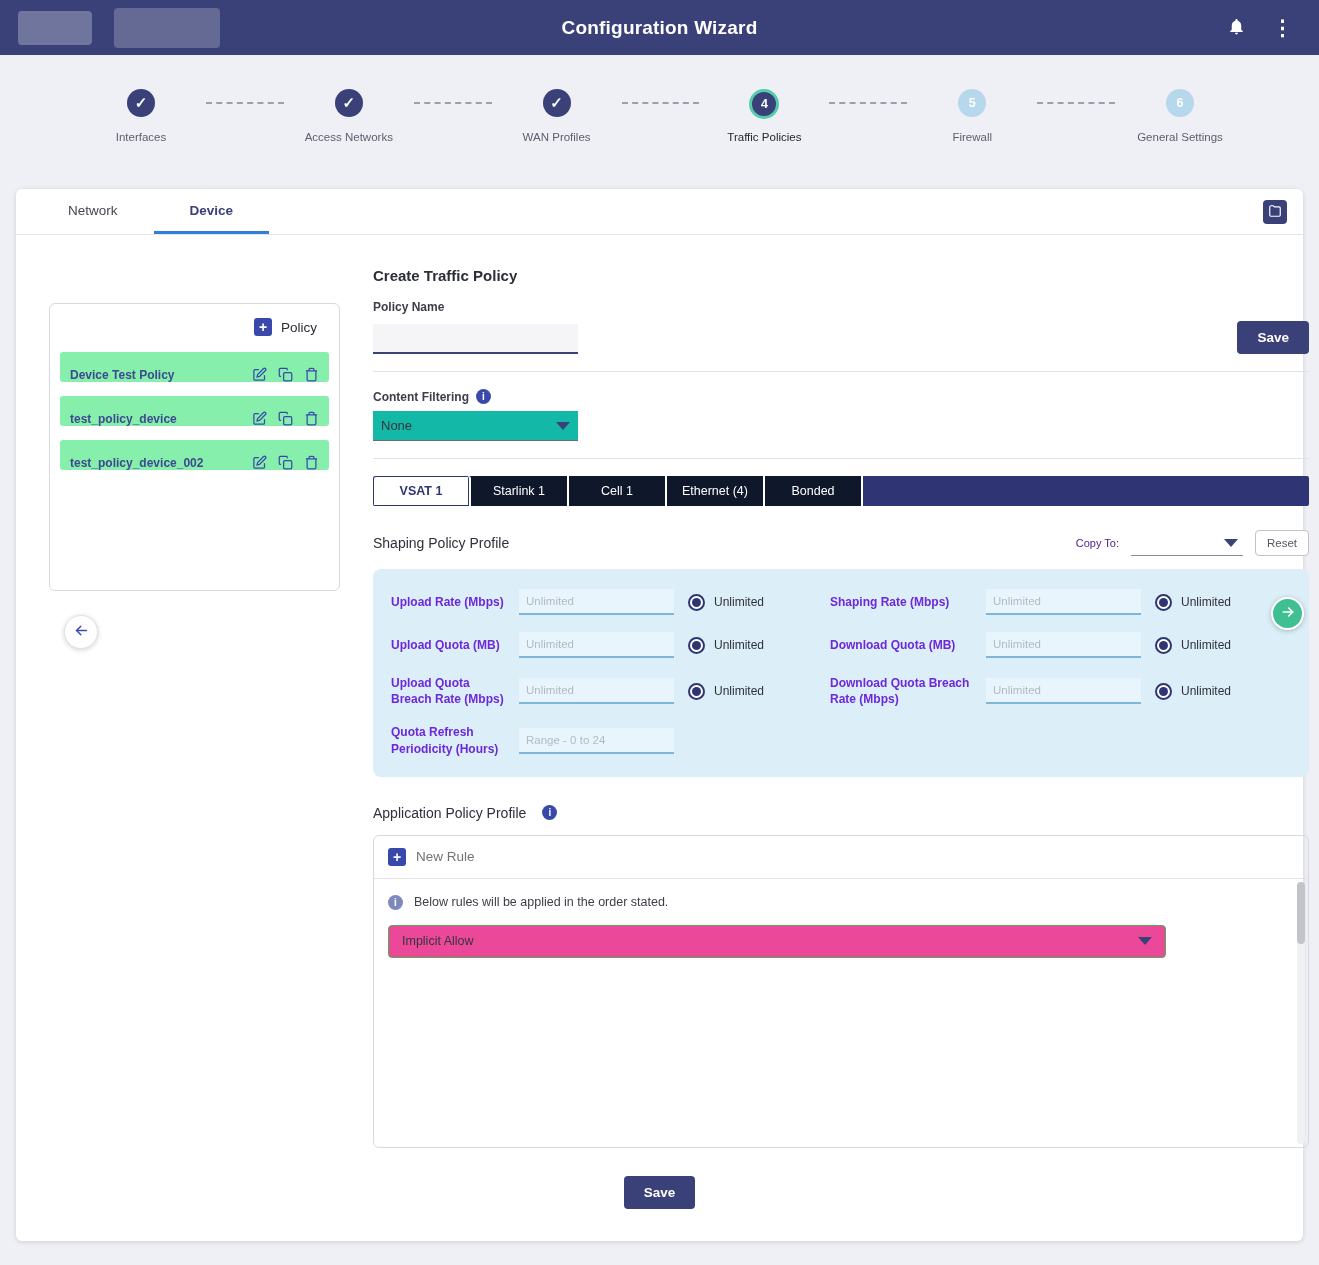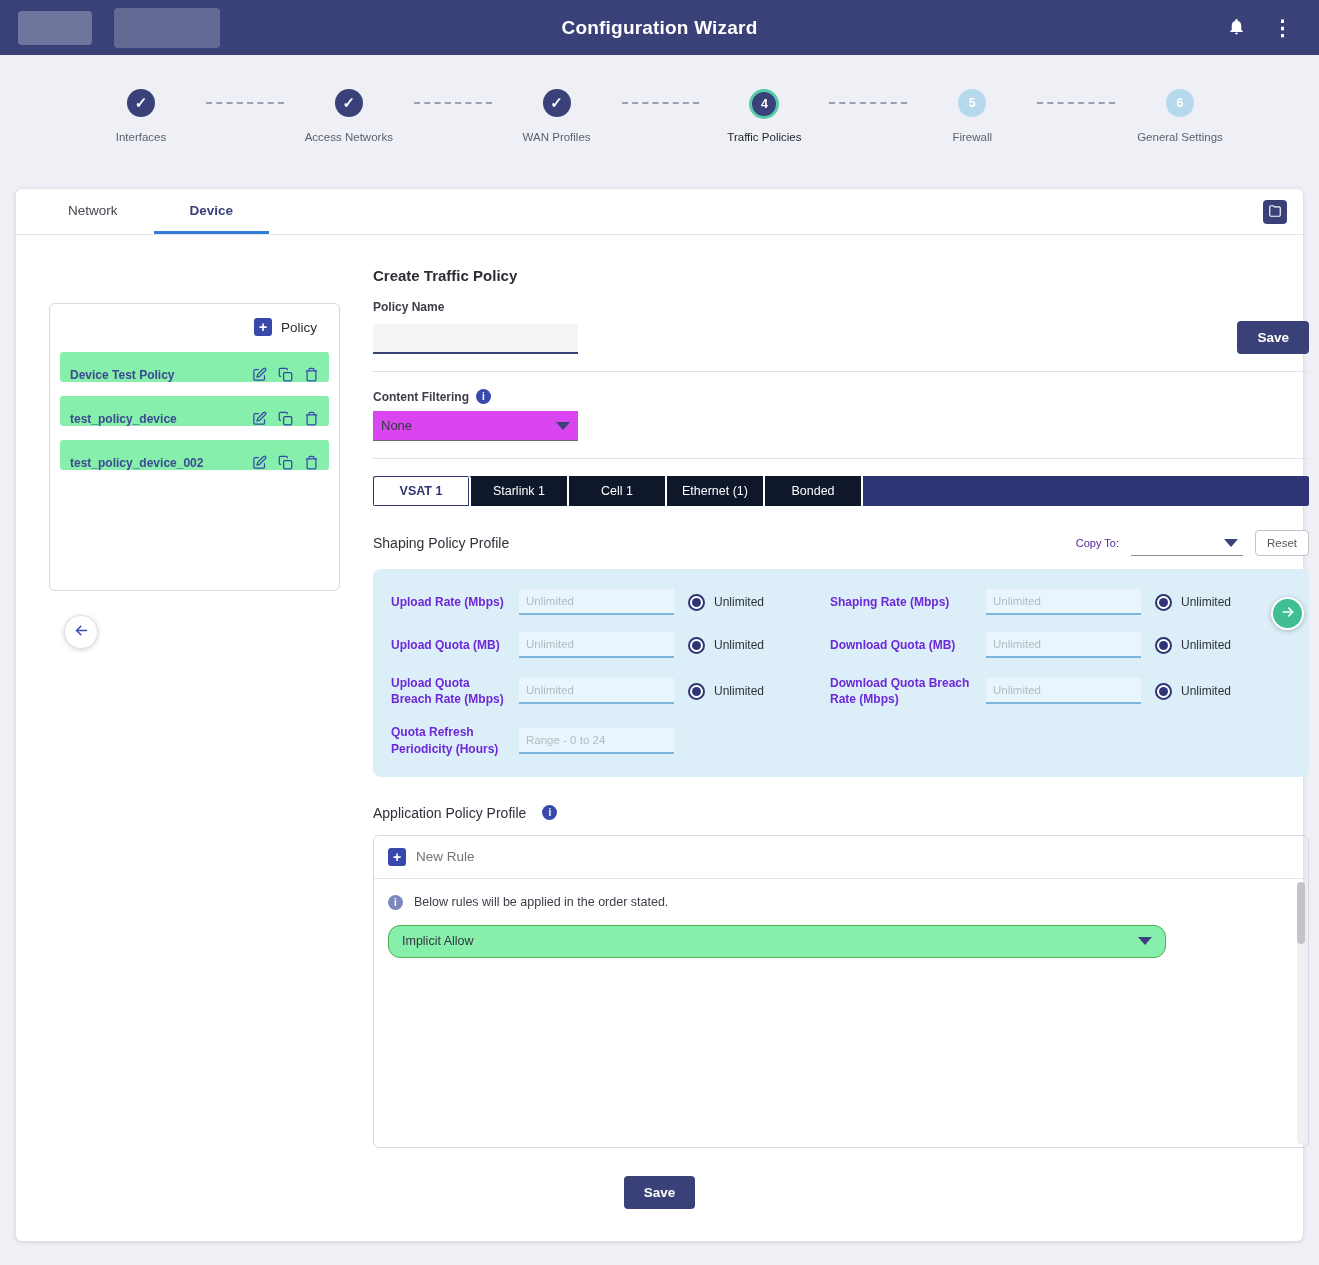--- a/index.html
+++ b/index.html
@@ -101,21 +101,21 @@
     padding: 0 8px; font-size: 13px; color: #333; outline: none;
     font-family: "Liberation Sans", sans-serif;
   }
   .btn-primary {
     background: #3a4078; color: #fff; border: none; border-radius: 4px;
     padding: 9px 20px; font-size: 13.5px; font-weight: bold; cursor: pointer;
     font-family: "Liberation Sans", sans-serif;
   }
   .divider { border: none; border-top: 1px solid #e1e1e8; margin: 17px 0; }
   .select-underline {
-    width: 205px; height: 30px; background: #d946ef;
+    width: 205px; height: 30px; background: #14b8a6;
     border-bottom: 1px solid #6a6c78;
     display: flex; align-items: center; justify-content: space-between;
     padding: 0 8px; font-size: 13px; color: #34363e; cursor: pointer;
   }
   .caret-down {
     width: 0; height: 0;
     border-left: 7px solid transparent; border-right: 7px solid transparent;
     border-top: 8px solid #3a4078;
   }
   .info-icon {
@@ -182,23 +182,23 @@
   .new-rule-row {
     display: flex; align-items: center; gap: 10px;
     padding: 12px 14px; border-bottom: 1px solid #e3e3e8;
     background: none; border-left: none; border-right: none; border-top: none; width: 100%; cursor: pointer;
   }
   .new-rule-label { font-size: 13.5px; color: #737373; }
   .rules-body { position: relative; height: 268px; padding: 16px 26px 16px 14px; }
   .rules-info { display: flex; align-items: center; gap: 11px; font-size: 12.5px; color: #3c3e48; }
   .rule-bar {
     display: flex; align-items: center; justify-content: space-between;
-    border: 1px solid #4caf50; border-radius: 12px; height: 33px;
+    border: 1px solid #4caf50; border-radius: 4px; height: 33px;
     padding: 0 13px; width: 778px; margin-top: 15px;
-    font-size: 12.5px; color: #34363e; cursor: pointer; background: #86efac;
+    font-size: 12.5px; color: #34363e; cursor: pointer; background: #ec4899;
   }
   .scroll-track { position: absolute; top: 3px; right: 3px; bottom: 3px; width: 8px; background: #f1f1f3; border-radius: 4px; }
   .scroll-thumb { width: 8px; height: 62px; background: #c3c3c9; border-radius: 4px; }
   
   .card-footer { display: flex; justify-content: center; margin-top: 28px; }
 </style>
 </head>
 <body>
 
 <div class="header">
@@ -397,21 +397,21 @@
         <span>None</span>
         <span class="caret-down"></span>
       </div>
 
       <hr class="divider">
 
       <div class="iface-tabs">
         <button class="iface-tab active">VSAT 1</button>
         <button class="iface-tab">Starlink 1</button>
         <button class="iface-tab">Cell 1</button>
-        <button class="iface-tab">Ethernet (1)</button>
+        <button class="iface-tab">Ethernet (4)</button>
         <button class="iface-tab">Bonded</button>
       </div>
 
       <div class="shaping-header">
         <span class="shaping-title">Shaping Policy Profile</span>
         <span class="copy-to">
           <span class="copy-label">Copy To:</span>
           <span class="copy-select">
             <span class="caret-down"></span>
           </span>

